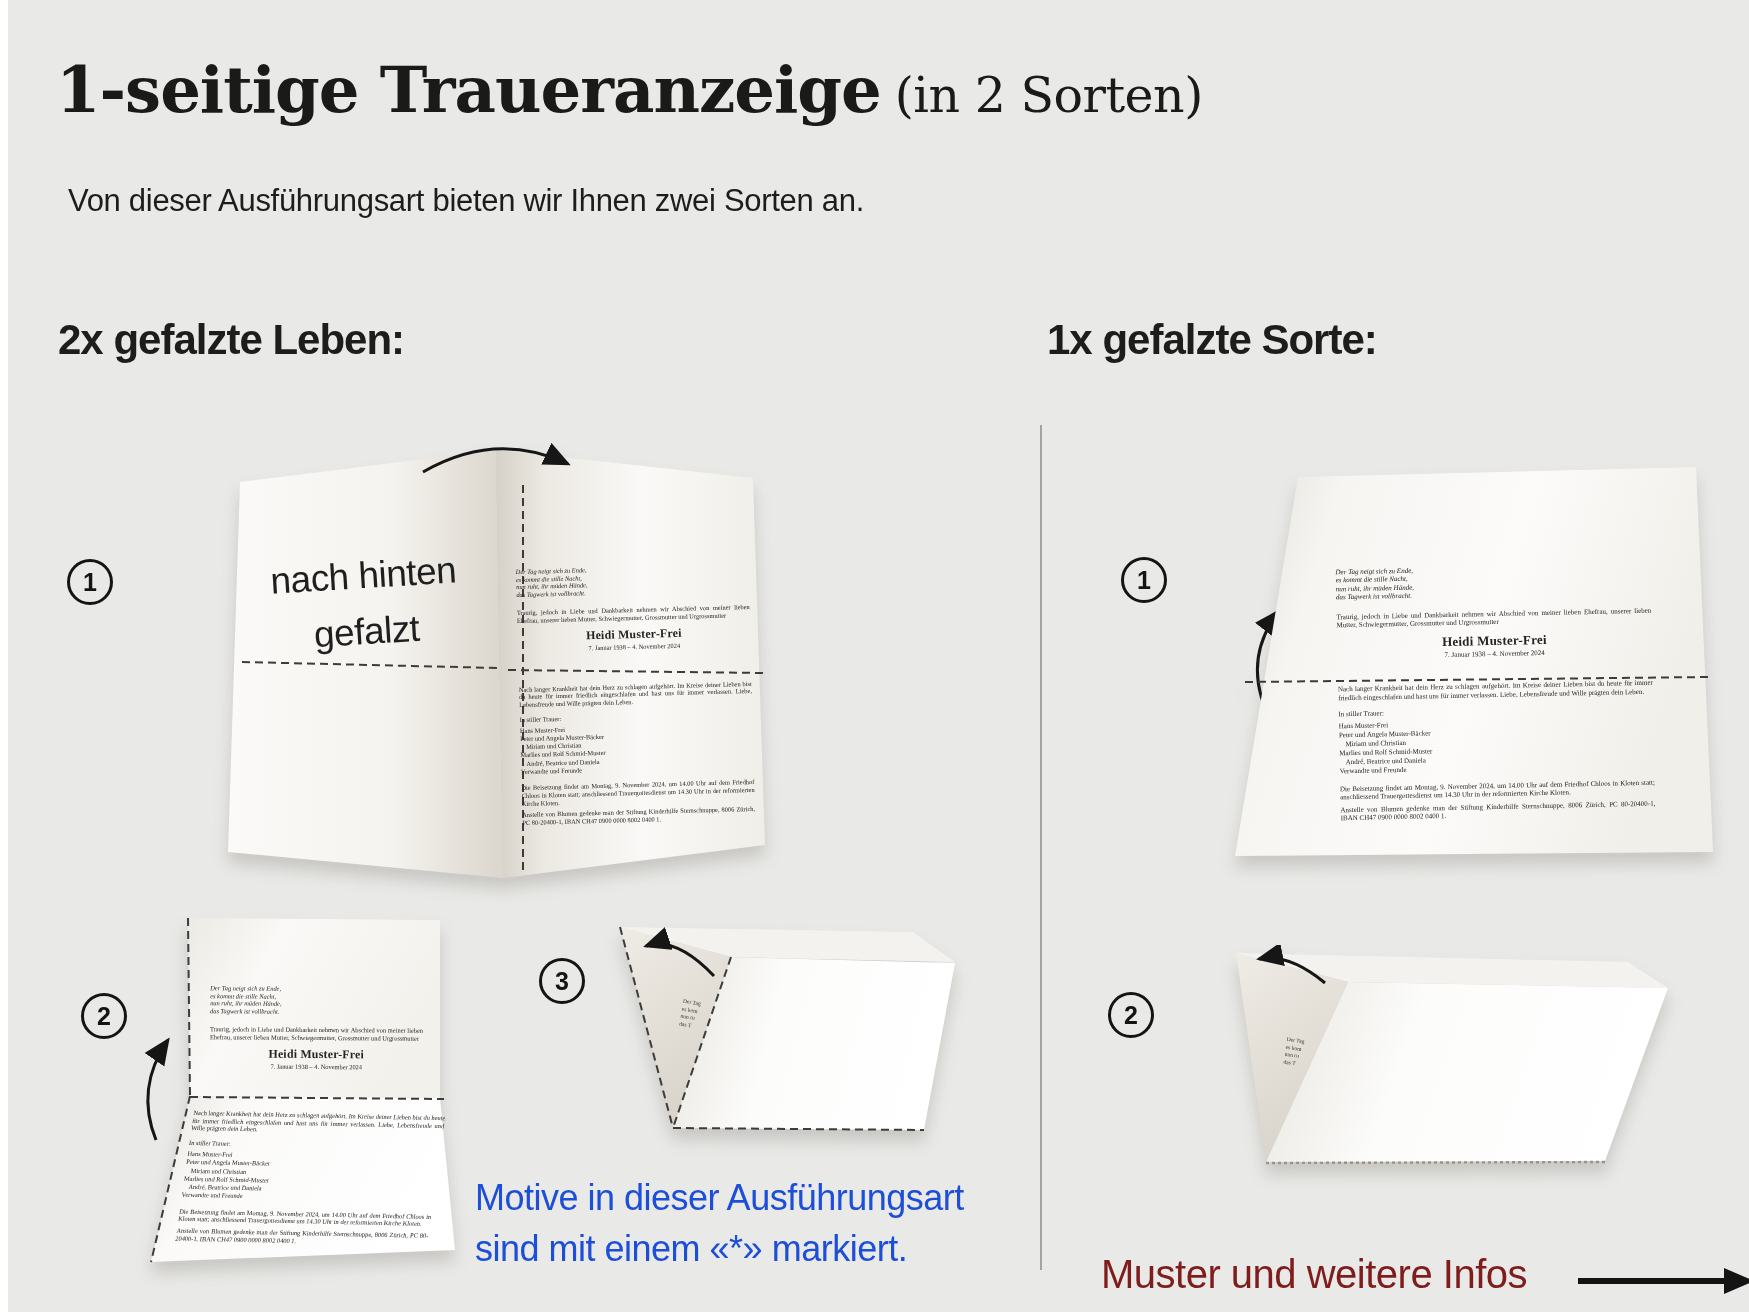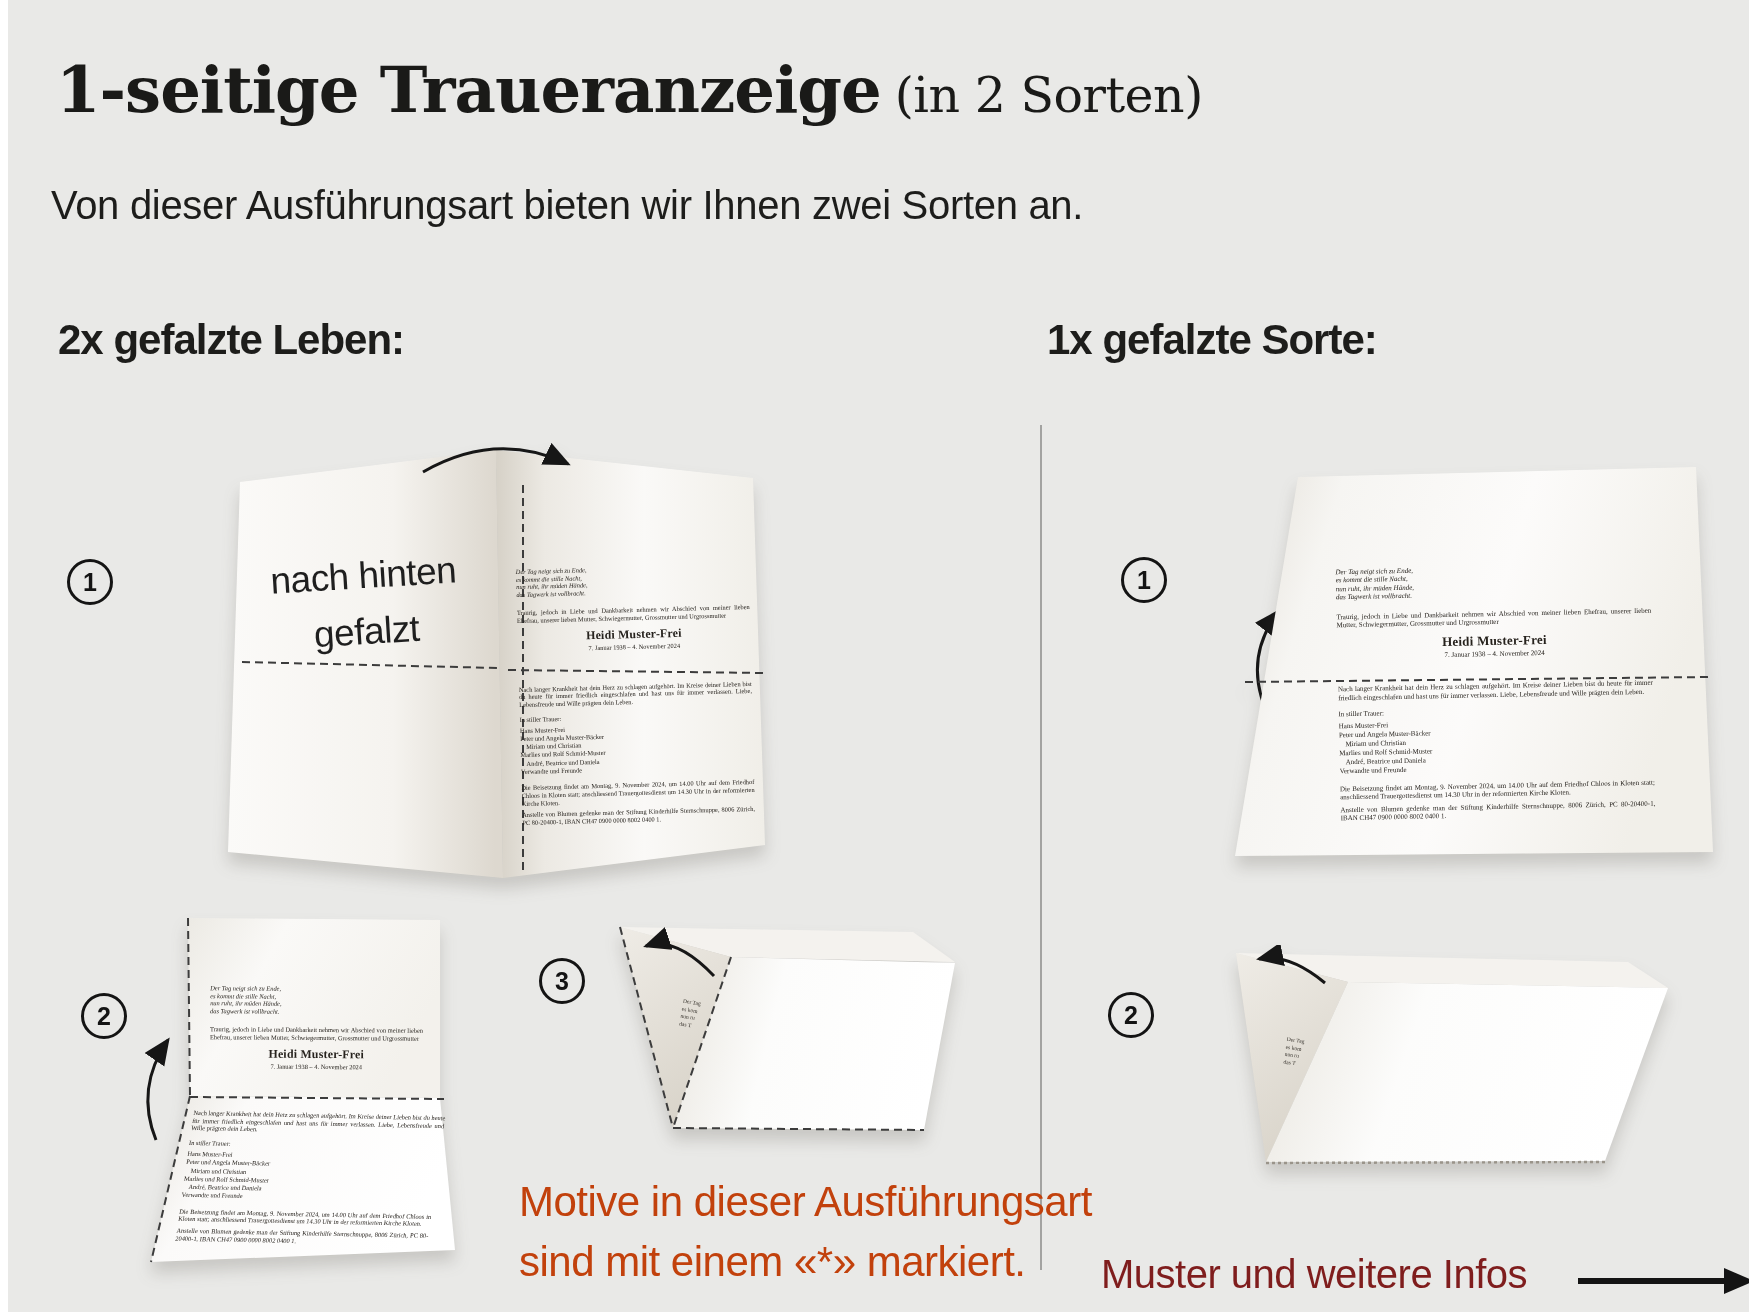--- a/index.html
+++ b/index.html
@@ -13,22 +13,22 @@
     margin-left:8px;
   }
   
   .title{
     position:absolute;left:48px;top:52px;margin:0;
     font-family:"DejaVu Serif",serif;font-weight:700;font-size:64px;
     letter-spacing:-1px;color:#1a1a18;white-space:nowrap;
   }
   .title .suffix{font-weight:400;font-size:49px;margin-left:14px;letter-spacing:-0.5px;}
   .subtitle{
-    position:absolute;left:43px;top:183px;margin:0;
-    font-size:40px;letter-spacing:-0.3px;color:#1d1d1b;white-space:nowrap;
+    position:absolute;left:60px;top:183px;margin:0;
+    font-size:31px;letter-spacing:-0.3px;color:#1d1d1b;white-space:nowrap;
   }
   .col-heading{
     position:absolute;margin:0;top:316px;
     font-size:42px;font-weight:700;letter-spacing:-1px;white-space:nowrap;
   }
   .col-heading.left{left:50px;}
   .col-heading.right{left:1039px;}
   .divider{
     position:absolute;left:1032px;top:425px;width:2px;height:845px;
     background:#a3a3a1;
@@ -79,22 +79,22 @@
   .ann-funeral{text-align:justify;margin-top:1.3em;margin-bottom:0.6em;}
   .ann-donation{text-align:justify;}
   .peek{
     position:absolute;font-family:"Liberation Serif",serif;
     font-size:5.6px;line-height:1.35;color:#35312b;
   }
   .peek-il3{left:133px;top:99px;transform:rotate(9deg);}
   .peek-r2{left:62px;top:92px;transform:rotate(8deg);}
   
   .note{
-    position:absolute;left:511px;top:1172px;
-    font-size:42px;letter-spacing:-0.5px;line-height:1.42;color:#c2410c;white-space:nowrap;
+    position:absolute;left:467px;top:1172px;
+    font-size:36px;letter-spacing:-0.5px;line-height:1.42;color:#1d4ed8;white-space:nowrap;
   }
   .more-info{
     position:absolute;left:1093px;top:1252px;
     font-size:40px;letter-spacing:-0.5px;color:#7f1d1d;white-space:nowrap;cursor:pointer;
   }
   .more-arrow{position:absolute;left:1568px;top:1264px;}
 </style>
 </head>
 <body>
 

